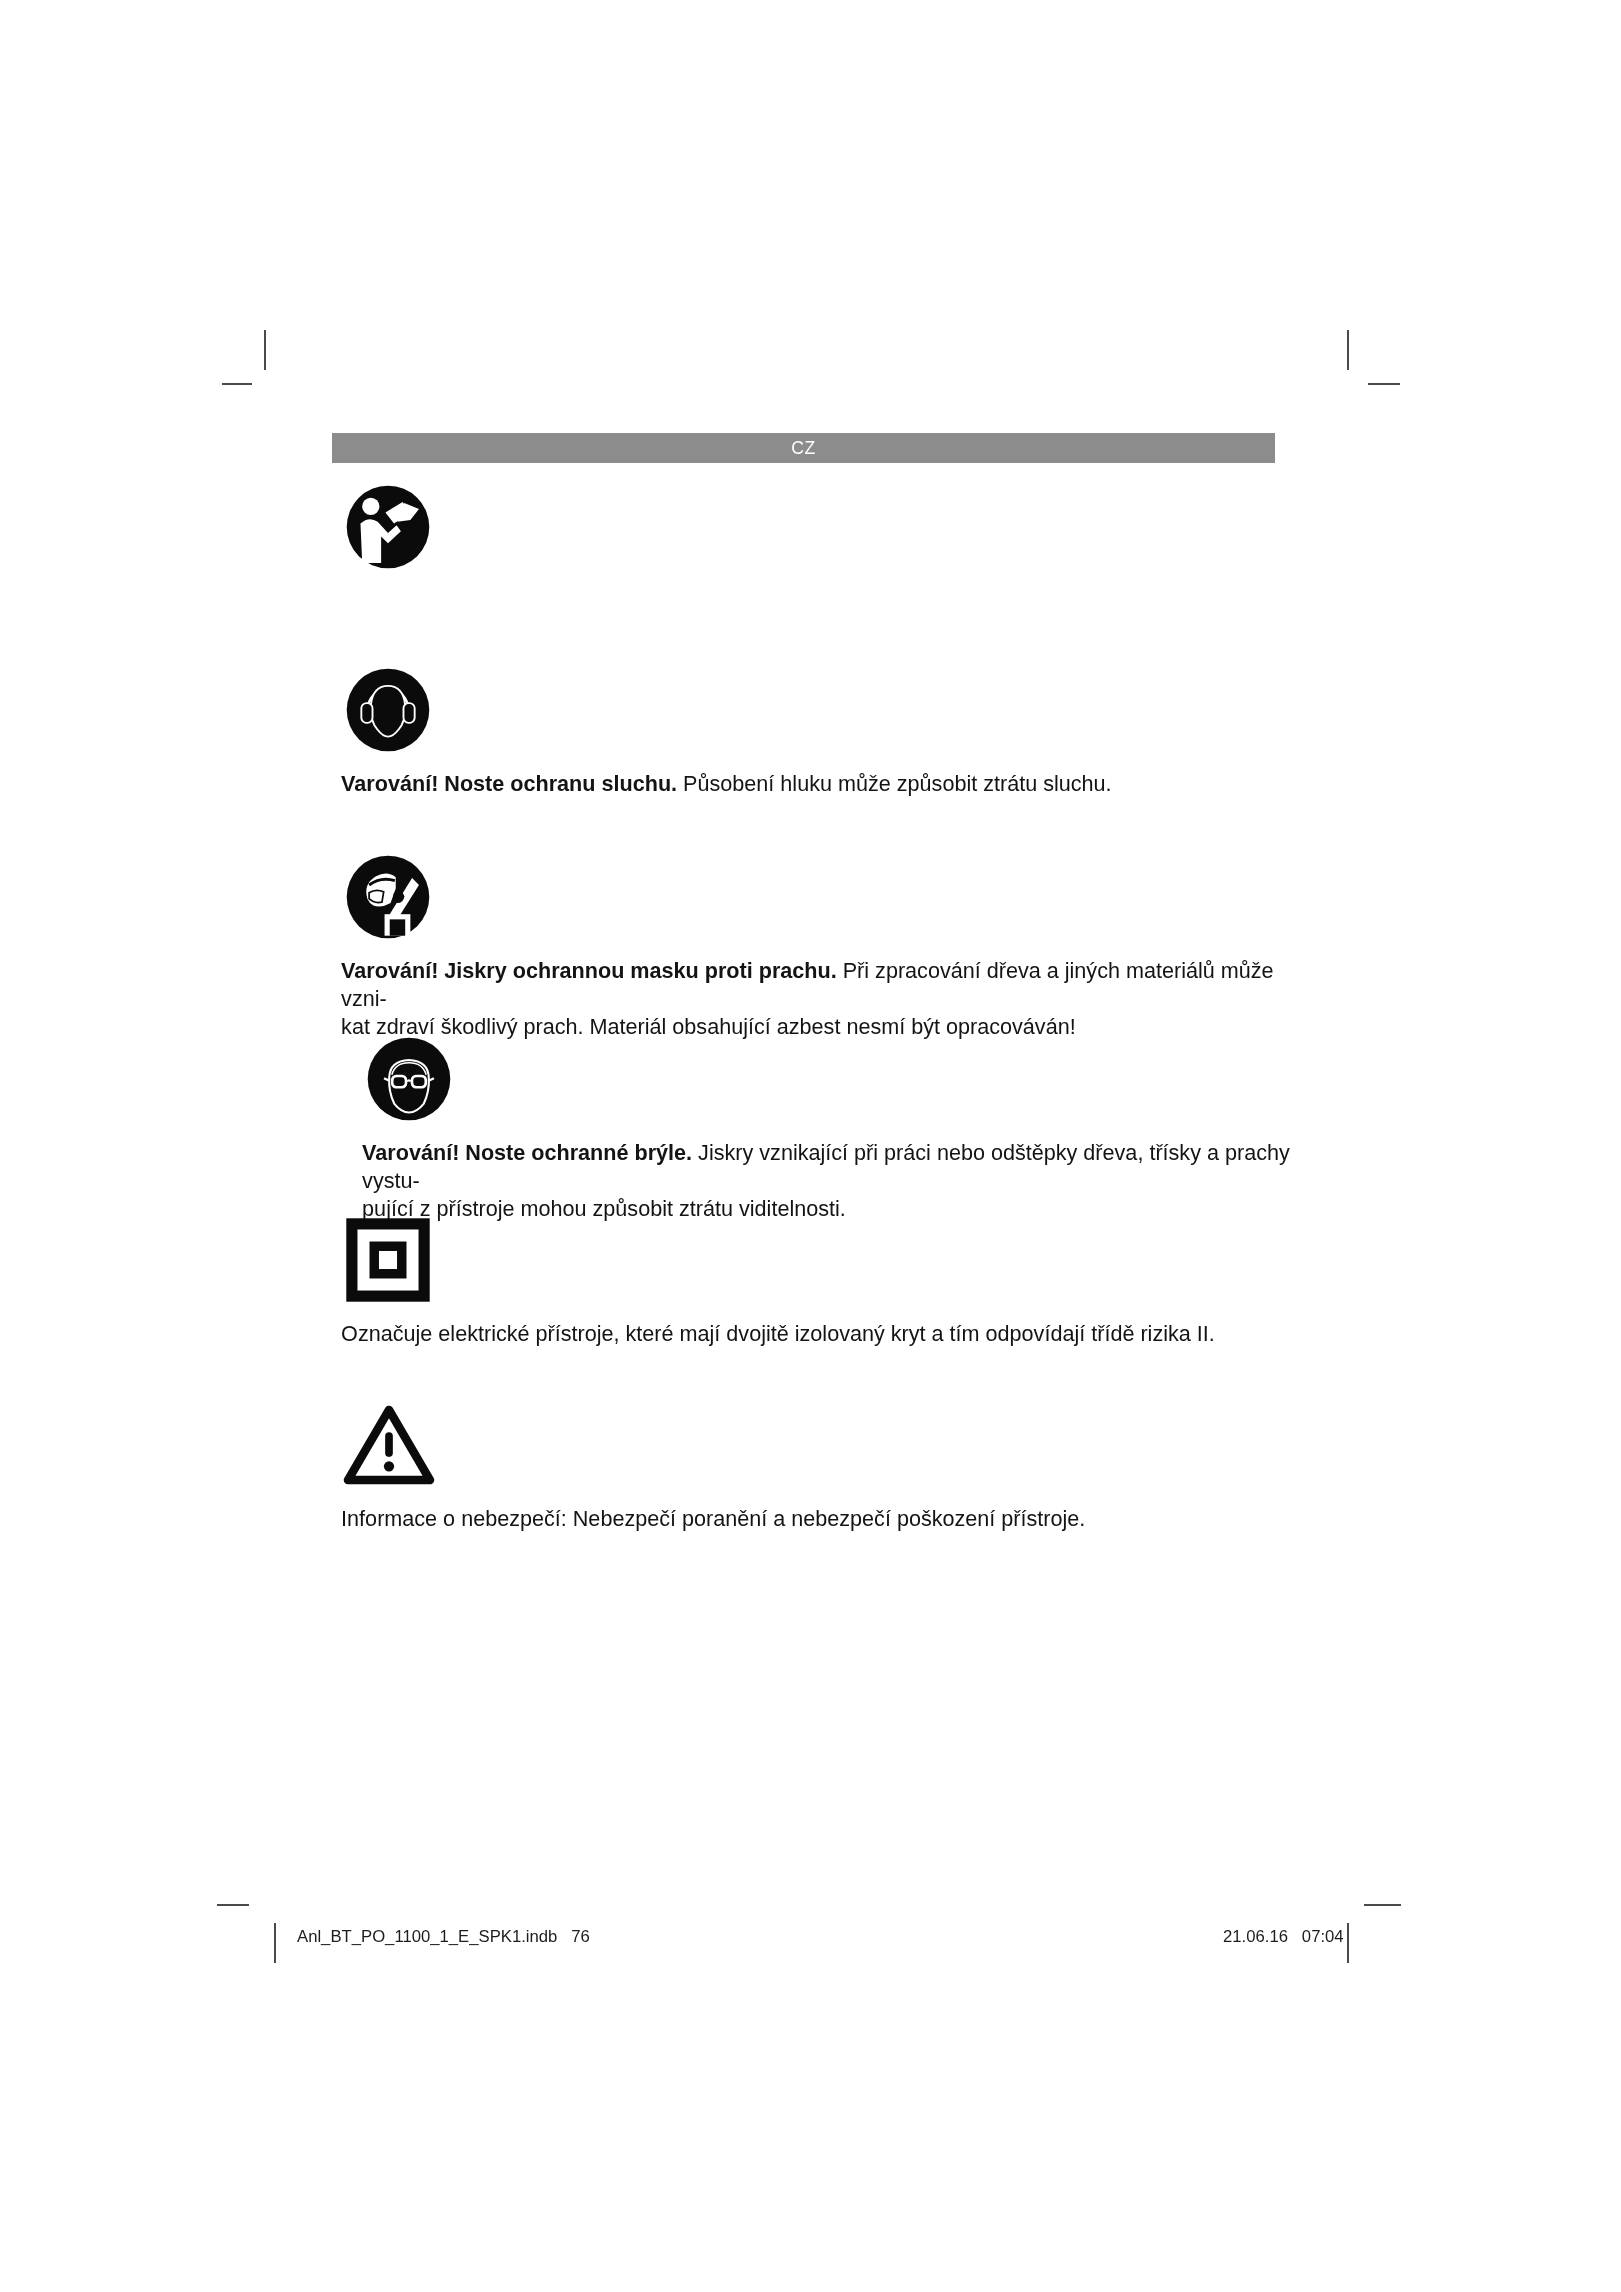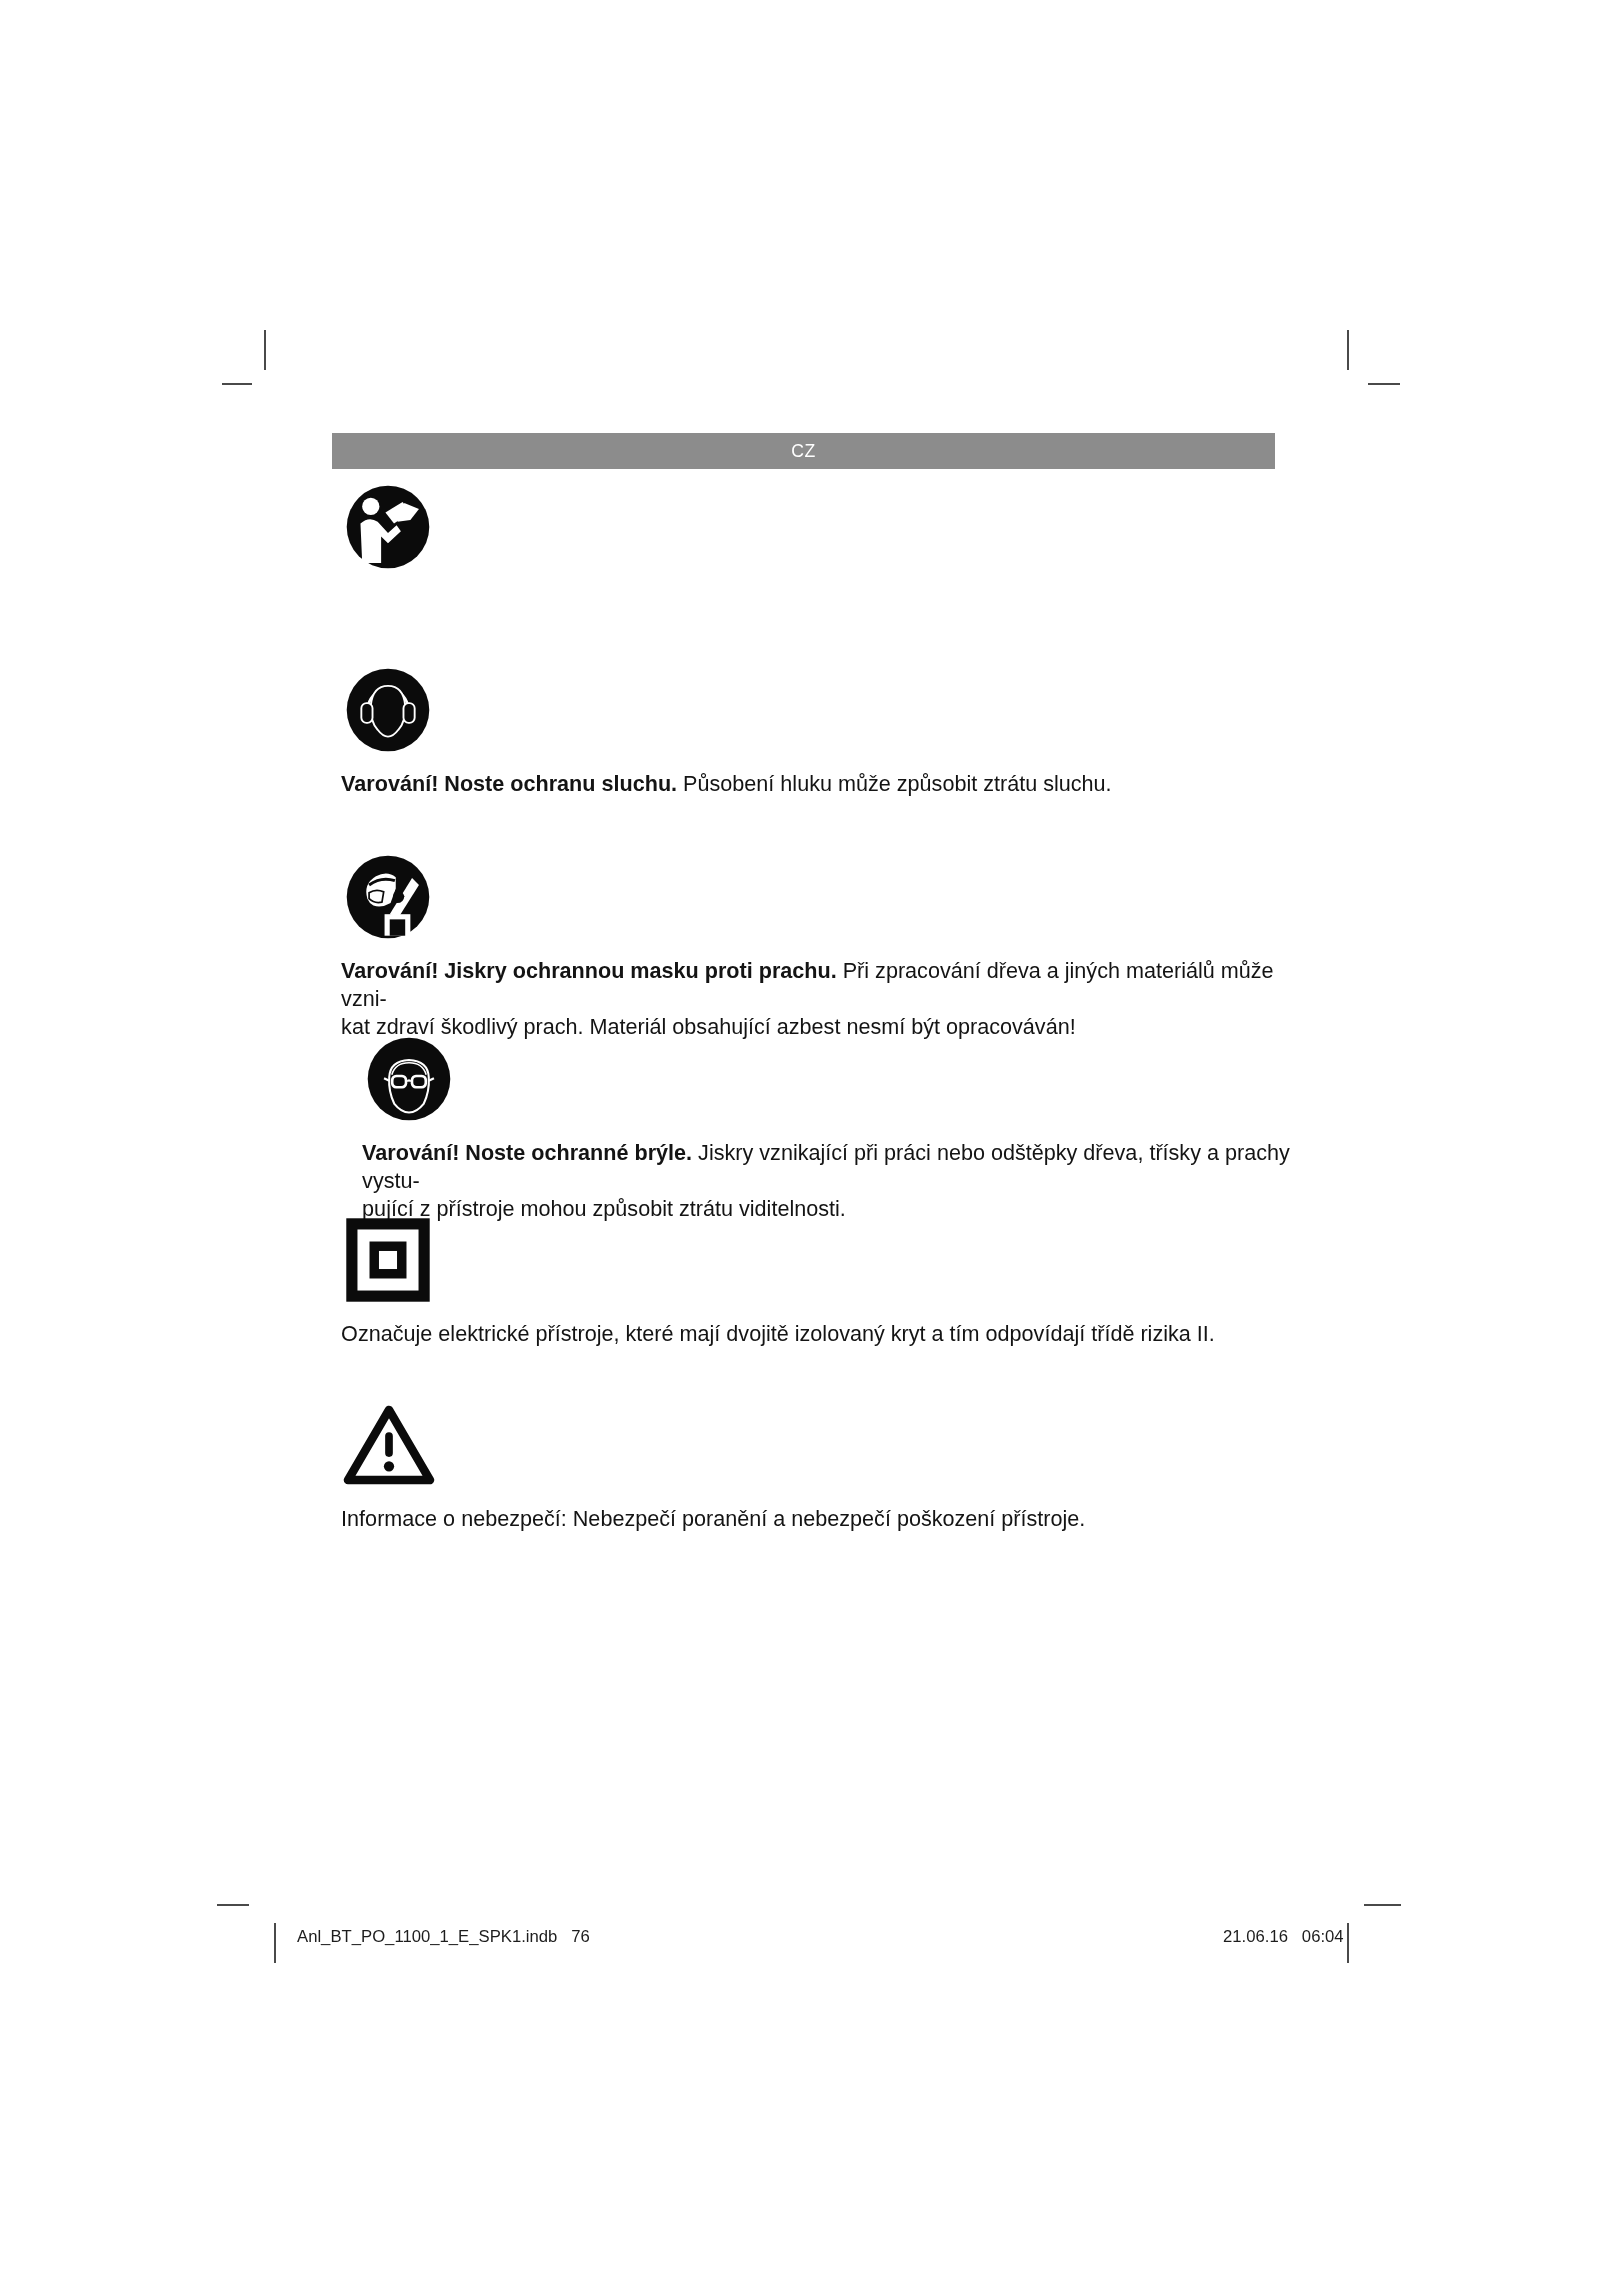--- a/index.html
+++ b/index.html
@@ -8,21 +8,21 @@
     width:1621px;height:2293px;
     background:#ffffff;
     font-family:"Liberation Sans", sans-serif;
     color:#111111;
     overflow:hidden;
   }
   
   .mark{position:absolute;background:#4a4a4a;}
   
   .cz-bar{
-    position:absolute;left:332px;top:433px;width:943px;height:36px;
+    position:absolute;left:332px;top:433px;width:943px;height:30px;
     background:#8c8c8c;color:#ffffff;
     display:flex;align-items:center;justify-content:center;
     font-size:17.6px;letter-spacing:0.5px;
   }
   
   .sec{position:absolute;left:345px;width:970px;}
   .icon{display:block;width:86px;height:86px;}
   .txt{
     margin:16.7px 0 0 -3.9px;
     font-size:21.6px;line-height:28px;
@@ -137,16 +137,16 @@
         <path d="M55 9 L103 91 L7 91 Z" fill="none" stroke="#0b0b0b" stroke-width="10" stroke-linejoin="round"></path>
         <rect x="50.5" y="35" width="9" height="29" rx="4.5" fill="#0b0b0b"></rect>
         <circle cx="55" cy="75" r="6" fill="#0b0b0b"></circle>
       </svg>
     </span>
     <p class="txt"><b></b><span>Informace o nebezpečí: Nebezpečí poranění a nebezpečí poškození přístroje.</span></p>
   </section>
 
 
   <div class="foot left">Anl_BT_PO_1100_1_E_SPK1.indb   76</div>
-  <div class="foot right">21.06.16   06:04</div>
+  <div class="foot right">21.06.16   07:04</div>
 
 </div>
 
 
 </body></html>

